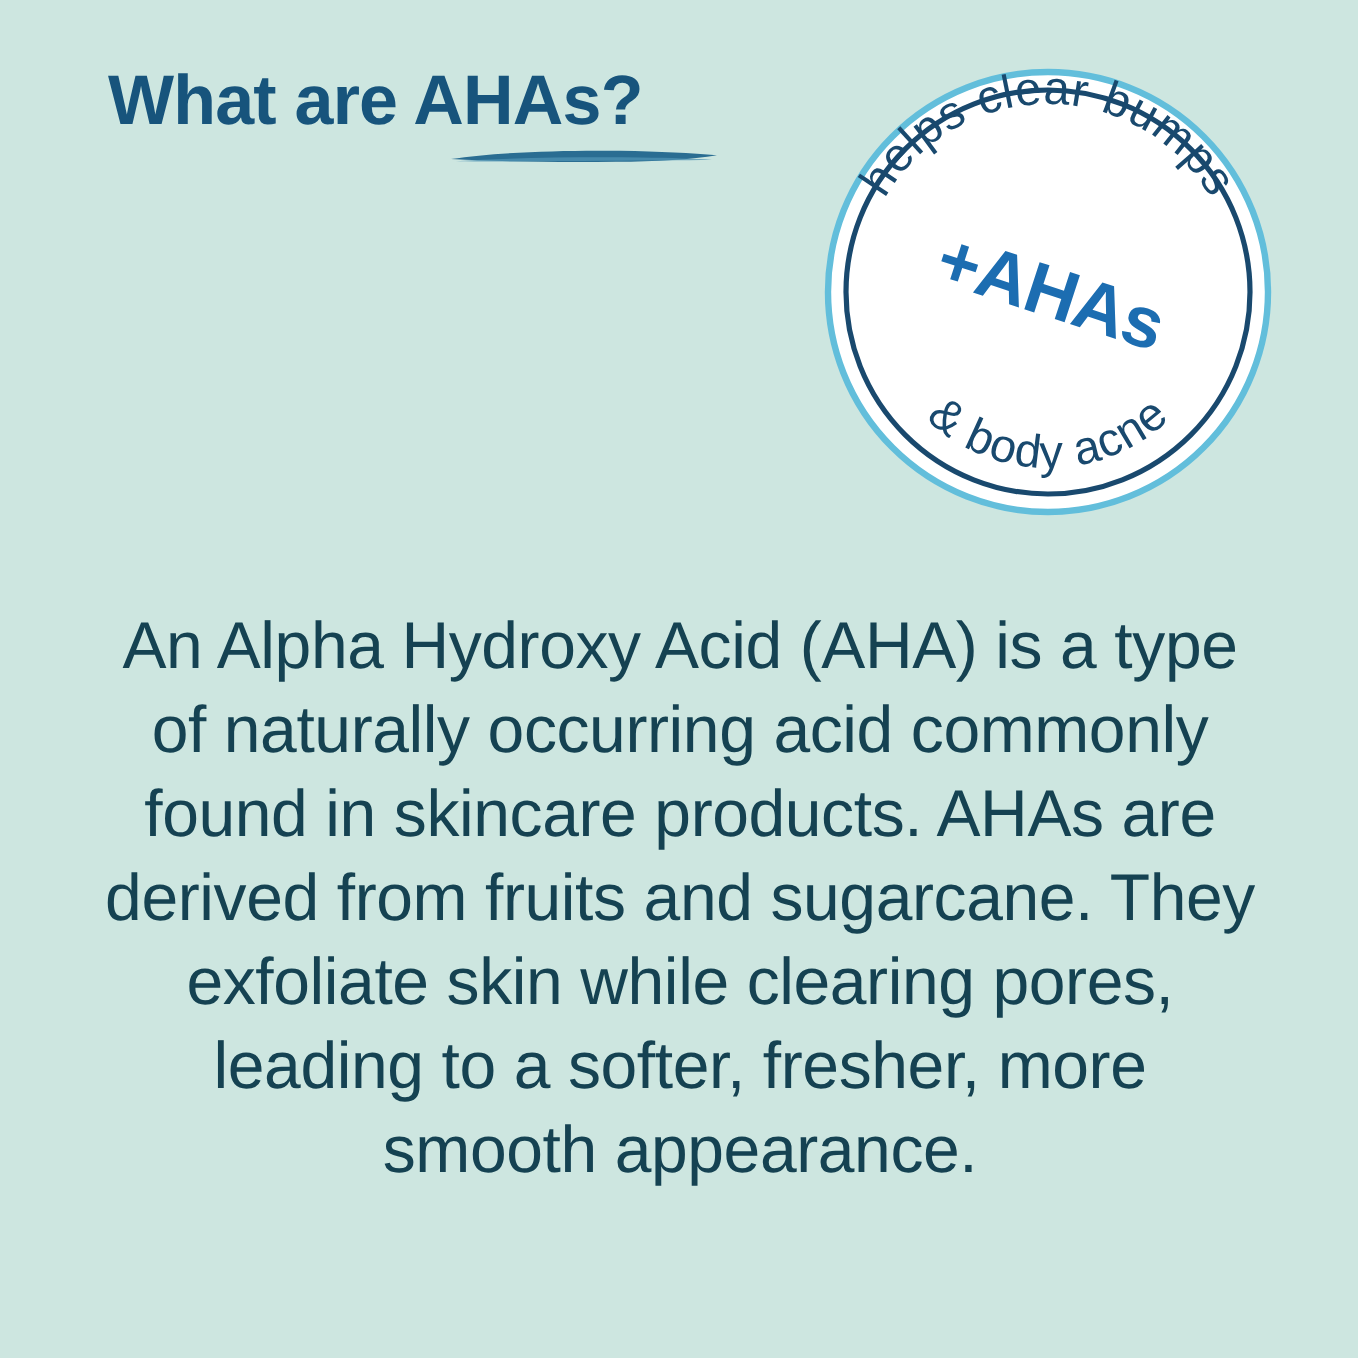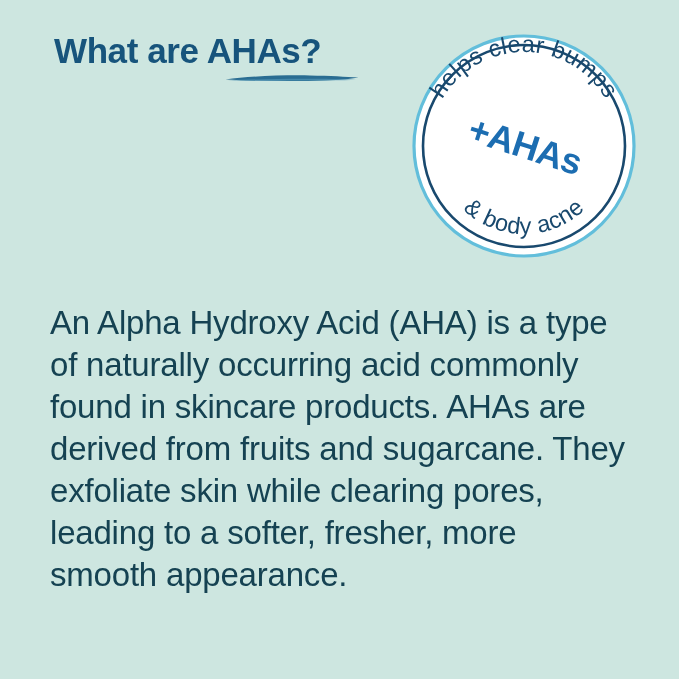--- a/index.html
+++ b/index.html
@@ -78,20 +78,21 @@
     position: absolute;
     left: 50px;
     top: 302px;
     width: 580px;
     margin: 0;
     font-size: 33px;
     line-height: 42px;
     color: #154252;
     letter-spacing: -0.2px;
     font-weight: normal;
+    text-align: center;
   }
 </style>
 </head>
 <body>
 
 <div class="card">
 
   <div class="heading-block">
     <h1 class="heading">What are AHAs?</h1>
     <svg class="heading-underline" viewBox="0 0 136 12" aria-hidden="true">

